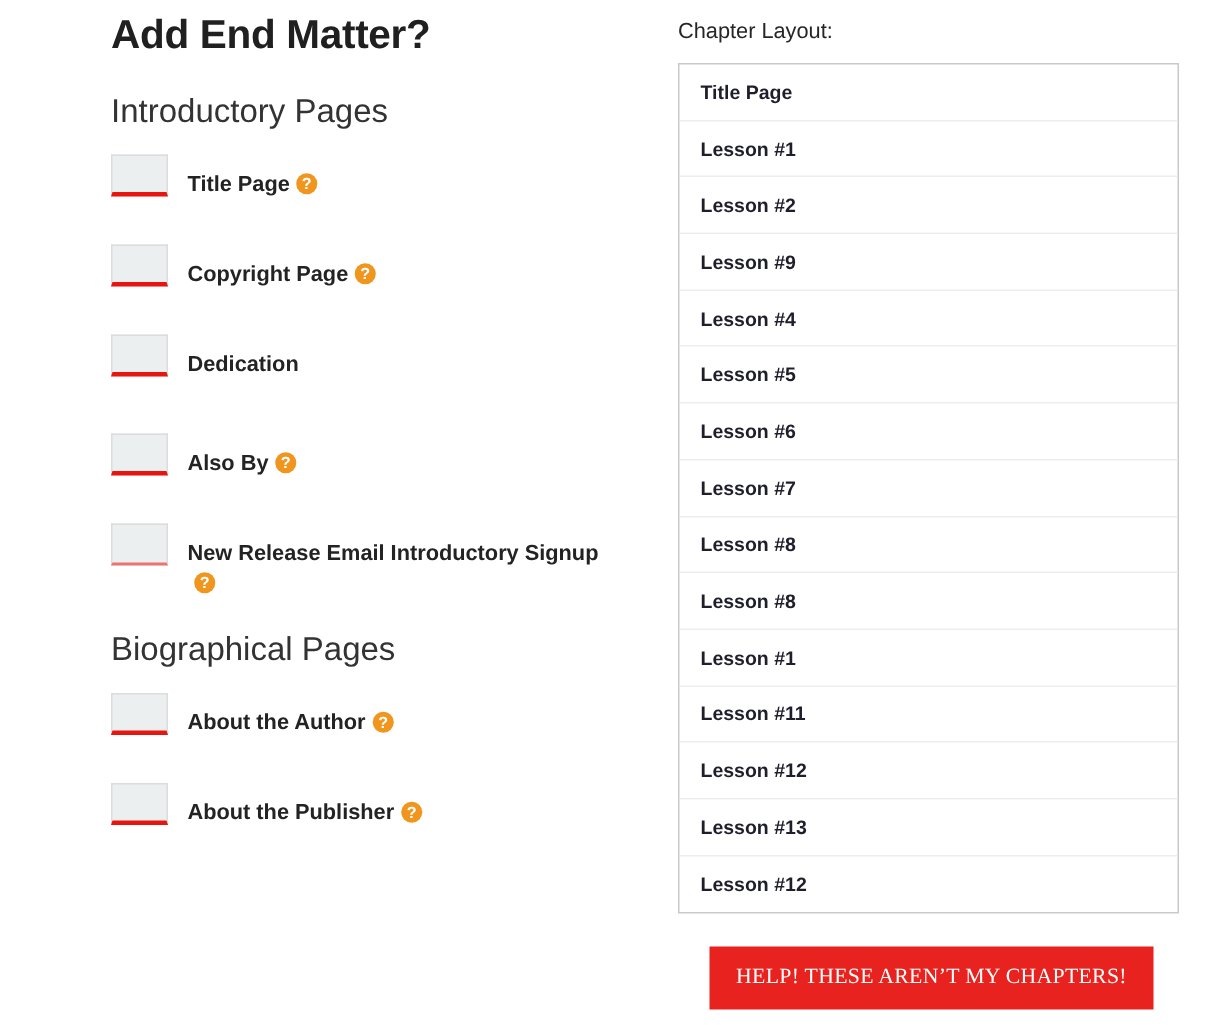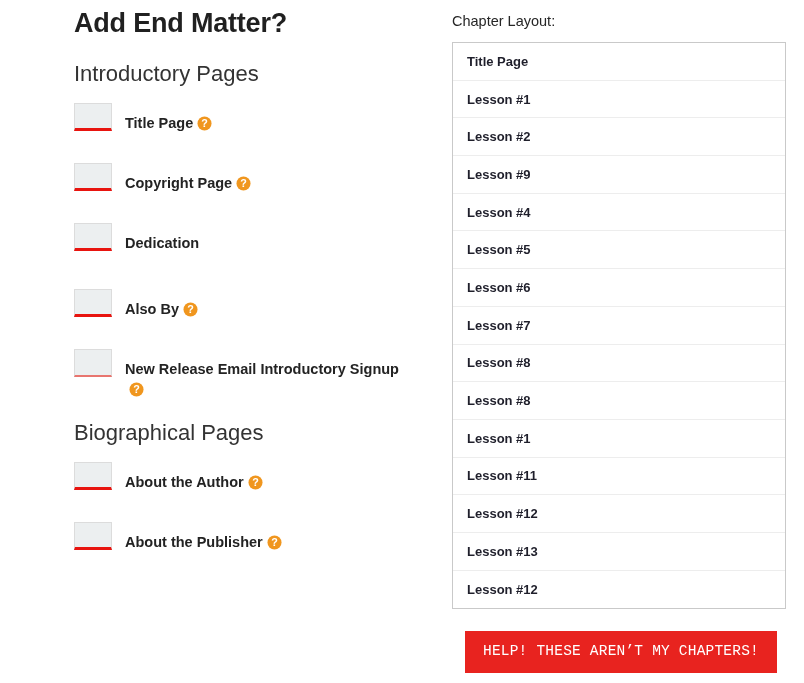--- a/index.html
+++ b/index.html
@@ -144,21 +144,21 @@
     margin-top: 22px;
     display: flex;
     justify-content: center;
     padding-right: 2px;
   }
 
   .help-button {
     background: #e8231f;
     color: #ffffff;
     border: none;
-    font-family: Liberation Mono, monospace;
+    font-family: Liberation Serif, serif;
     font-size: 14.5px;
     font-weight: normal;
     letter-spacing: 0.2px;
     padding: 12px 18px 13px 18px;
     cursor: pointer;
     line-height: 17px;
     white-space: nowrap;
   }
 </style>
 </head>

